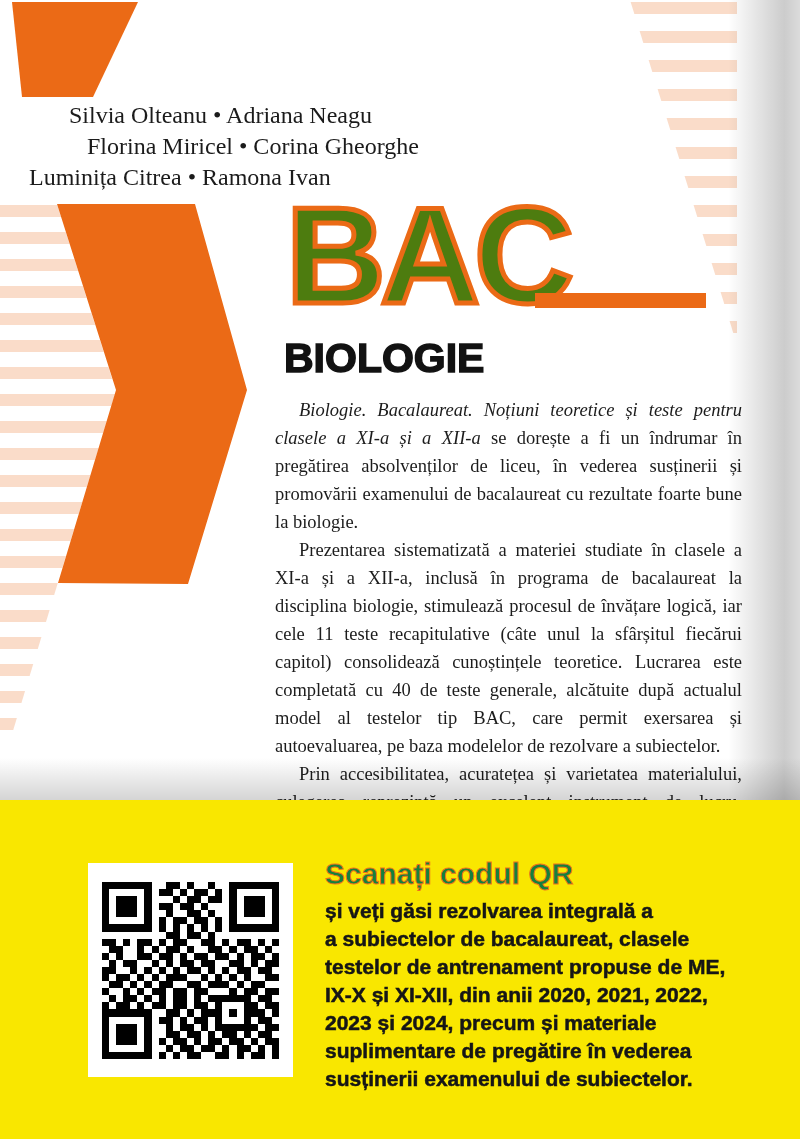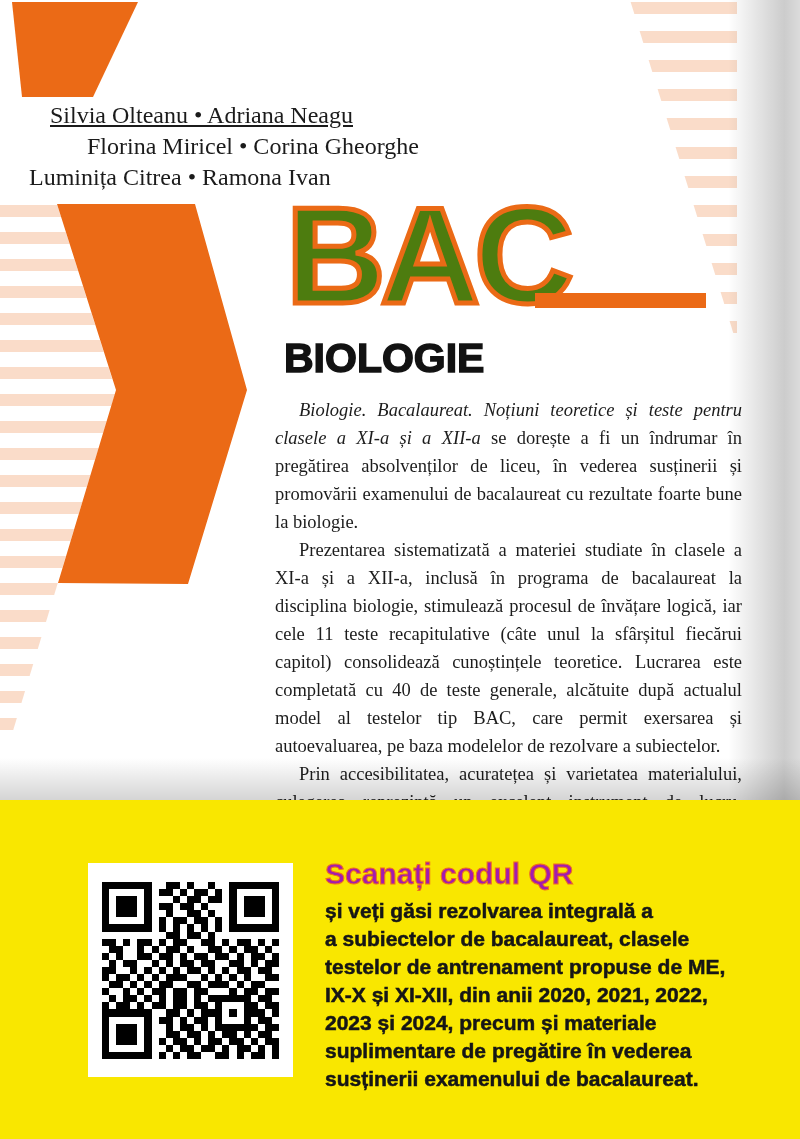--- a/index.html
+++ b/index.html
@@ -33,21 +33,21 @@
       transparent 0 2px,#FADCC9 2px 14px,transparent 14px 29px);
     clip-path:polygon(10px 0,117px 0,117px 345px);
   }
   
   .authors{
     position:absolute;left:0;top:100px;width:560px;
     font-family:"Liberation Serif", serif;
     font-size:24px;line-height:31px;color:#1b1b1b;
     white-space:nowrap;
   }
-  .authors .a1{margin-left:50px;text-decoration:underline;}
+  .authors .a1{margin-left:69px;}
   .authors .a2{margin-left:87px;}
   .authors .a3{margin-left:29px;}
   
   .bac{
     position:absolute;left:266px;top:203px;height:104px;
     font-size:138px;line-height:104px;font-weight:bold;
     letter-spacing:-0.04em;color:#4d7c0f;
     -webkit-text-stroke:5px #EB6A16;
     white-space:nowrap;
     margin-left:20px;
@@ -93,21 +93,21 @@
     background:#ffffff;
     display:flex;align-items:center;justify-content:center;
   }
   .qr-box svg{width:177px;height:177px;display:block;}
   .qr-text{
     position:absolute;left:325px;top:58px;width:420px;
   }
   .qr-heading{
     margin:0 0 7px 0;
     font-size:30px;line-height:32px;font-weight:bold;
-    color:#a21caf;-webkit-text-stroke:1px #F0711C;
+    color:#15803d;-webkit-text-stroke:1px #F0711C;
     white-space:nowrap;
   }
   .qr-line{
     font-size:21px;line-height:28px;font-weight:bold;color:#161616;
     -webkit-text-stroke:0.5px #161616;
     white-space:nowrap;
   }
 </style>
 </head>
 <body>
@@ -497,20 +497,20 @@
         </svg>
     </div>
     <div class="qr-text">
       <div class="qr-heading">Scanați codul QR</div>
       <div class="qr-line">și veți găsi rezolvarea integrală a</div>
       <div class="qr-line">a subiectelor de bacalaureat, clasele</div>
       <div class="qr-line">testelor de antrenament propuse de ME,</div>
       <div class="qr-line">IX-X și XI-XII, din anii 2020, 2021, 2022,</div>
       <div class="qr-line">2023 și 2024, precum și materiale</div>
       <div class="qr-line">suplimentare de pregătire în vederea</div>
-      <div class="qr-line">susținerii examenului de bacalaureat.</div>
+      <div class="qr-line">susținerii examenului de subiectelor.</div>
     </div>
   </div>
 
   <div class="bottom-shade"></div>
   <div class="right-shade"></div>
 
 </div>
 
 </body></html>

